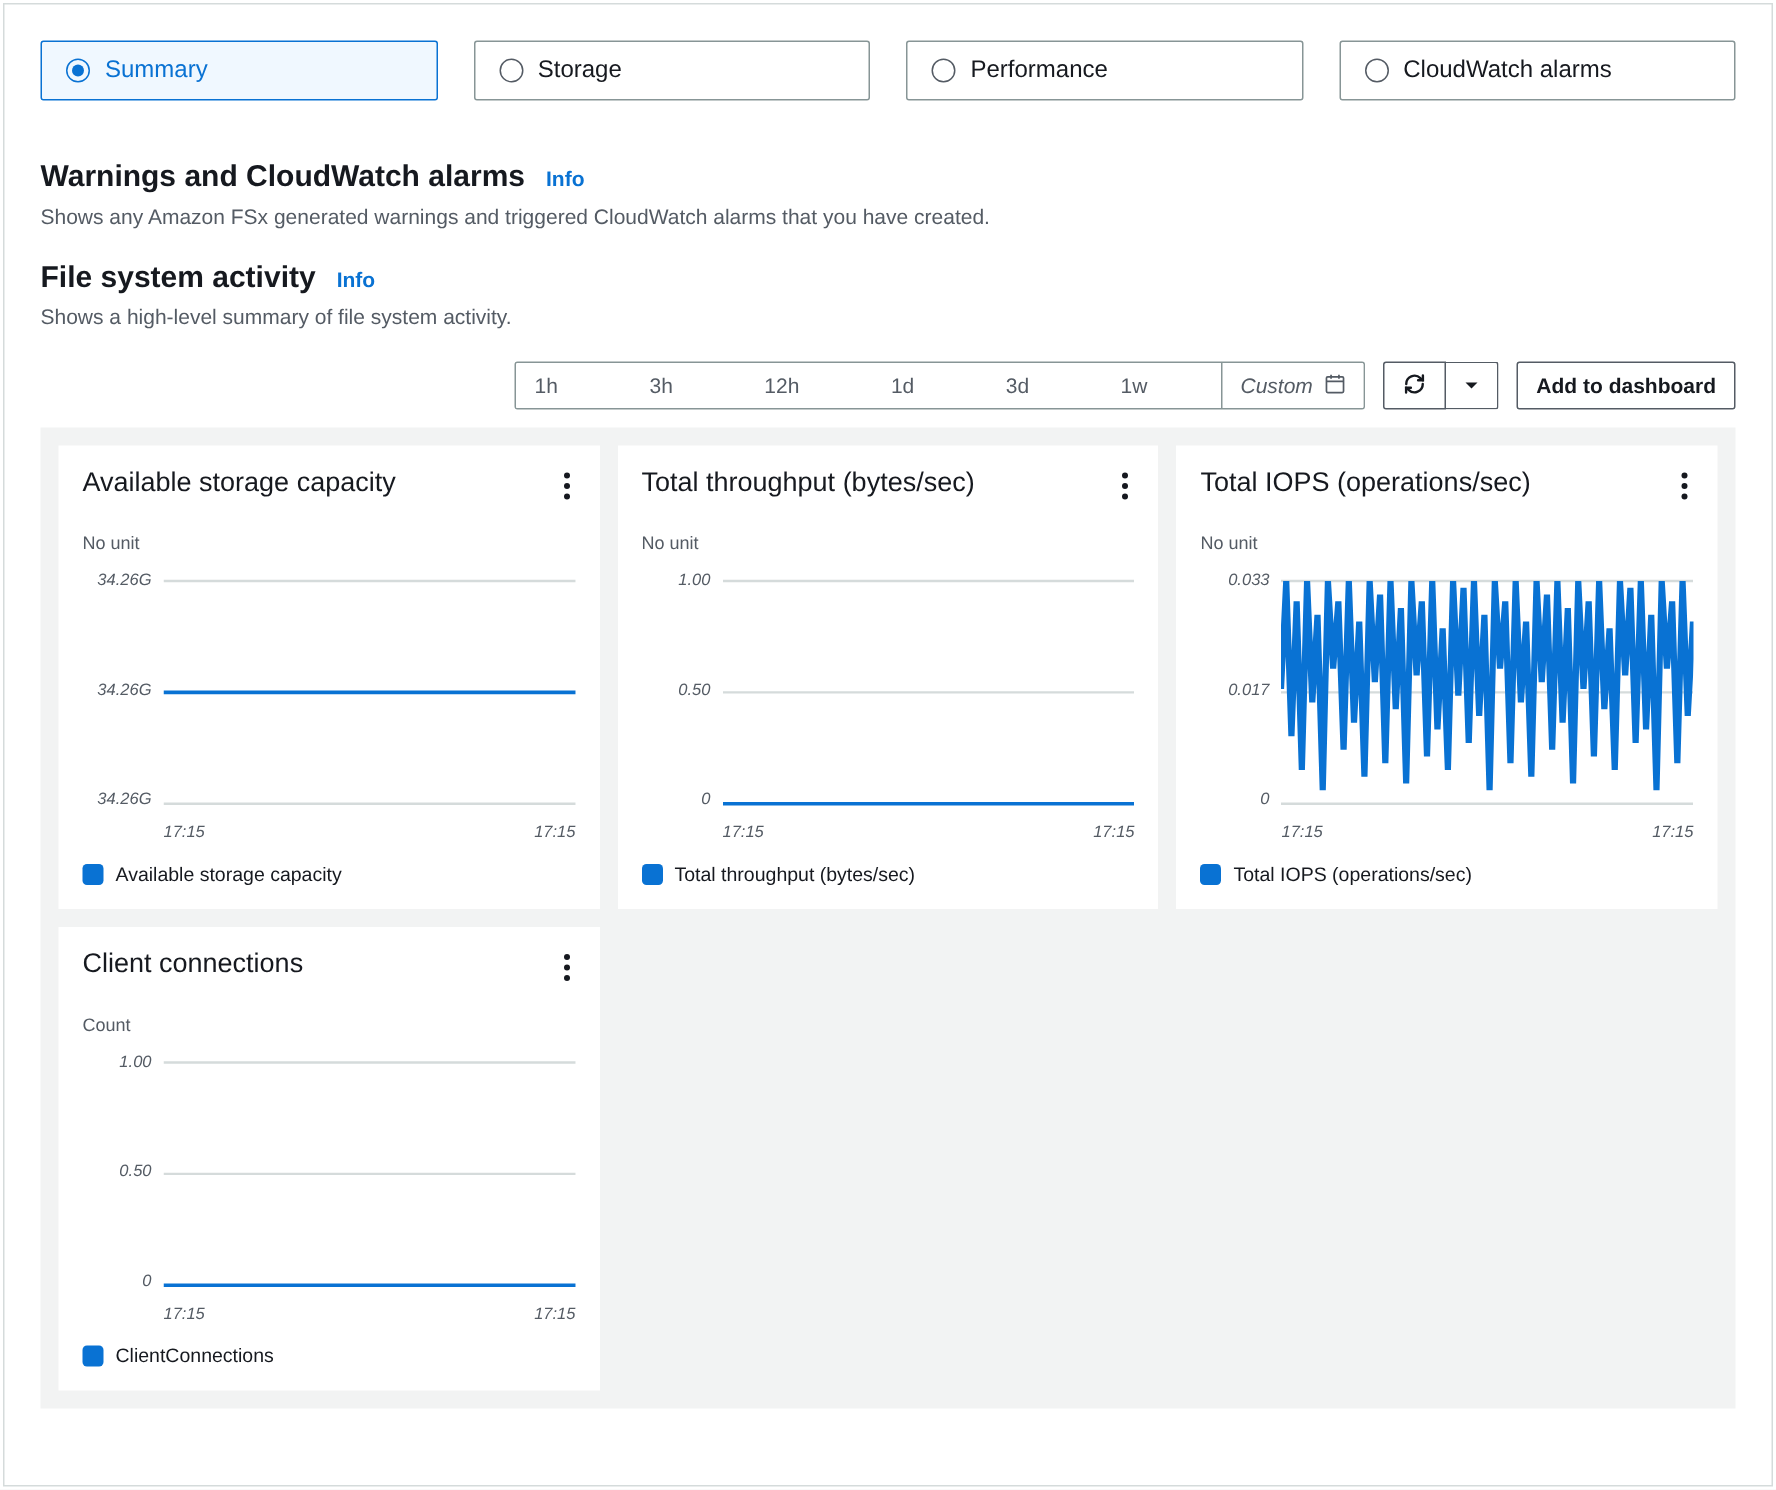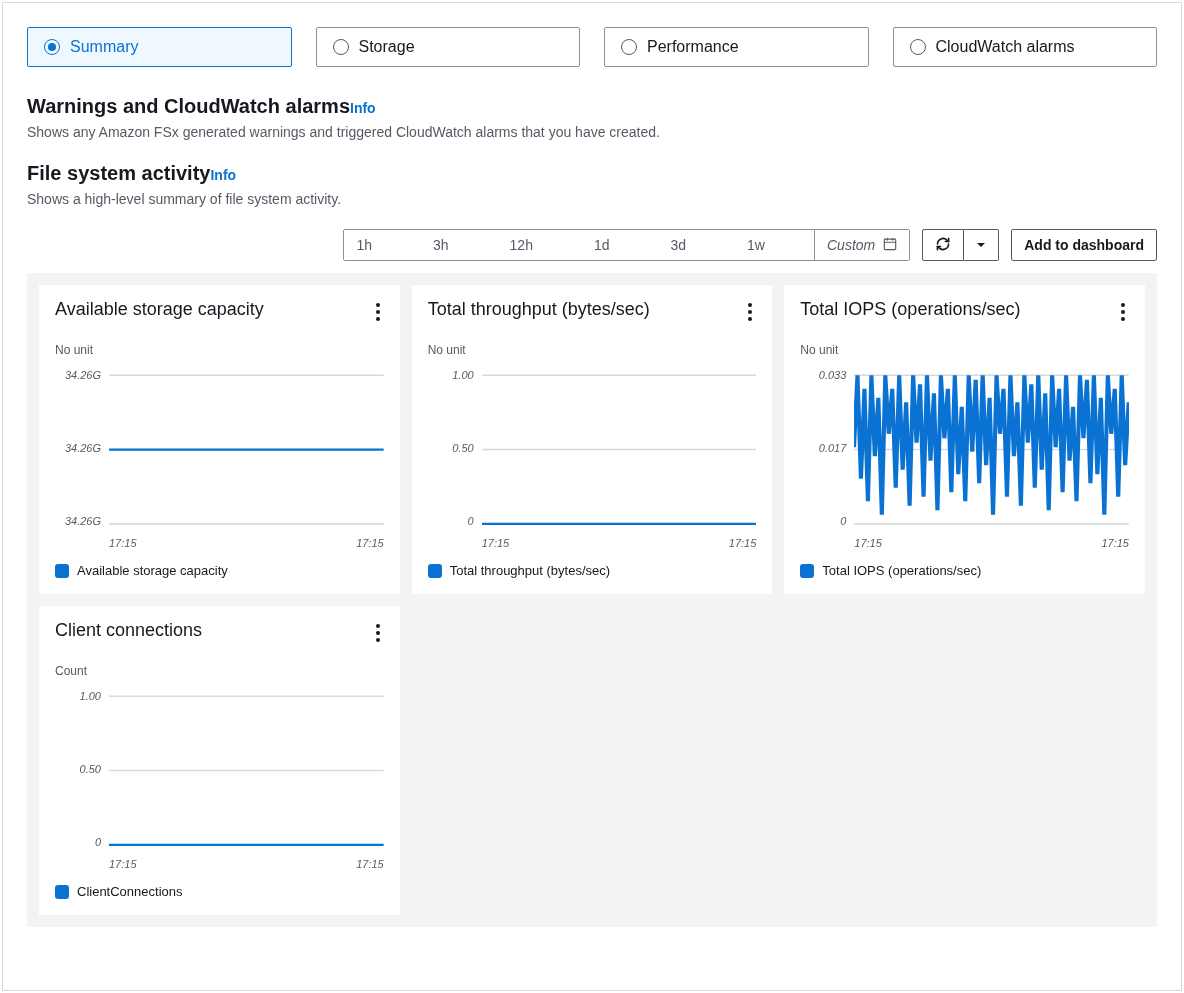--- a/index.html
+++ b/index.html
@@ -14,21 +14,21 @@
     border: 1px solid #d5dbdb;
     margin: 2px;
     padding: 24px 24px 28px 24px;
     width: 1180px;
     min-height: 989px;
   }
   
   .tabs {
     display: flex;
     gap: 24px;
-    margin-bottom: 28px;
+    margin-bottom: 40px;
   }
   .tab {
     flex: 1;
     display: flex;
     align-items: center;
     gap: 10px;
     padding: 10px 16px;
     border: 1px solid #879596;
     border-radius: 2px;
     cursor: pointer;
@@ -54,21 +54,21 @@
   .radio.inner::after {
     content: "";
     width: 8px; height: 8px;
     border-radius: 50%;
     background: #0972d3;
   }
   
   .section-title {
     display: flex;
     align-items: baseline;
-    gap: 0;
+    gap: 14px;
   }
   .section-title h2 {
     font-size: 20px;
     font-weight: 700;
     margin: 0;
   }
   .info-link {
     color: #0972d3;
     font-weight: 700;
     font-size: 14px;

